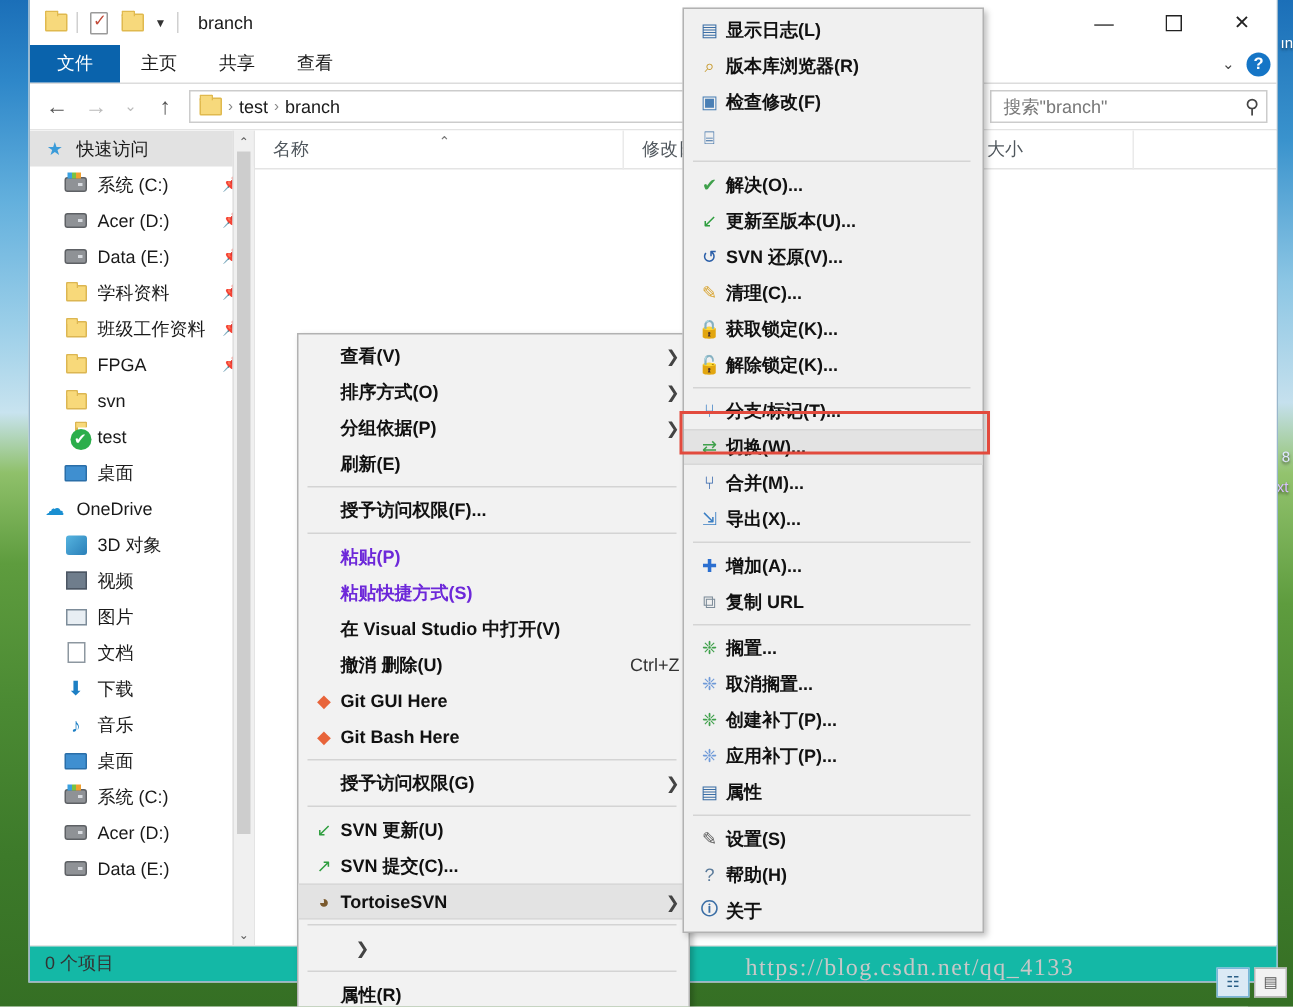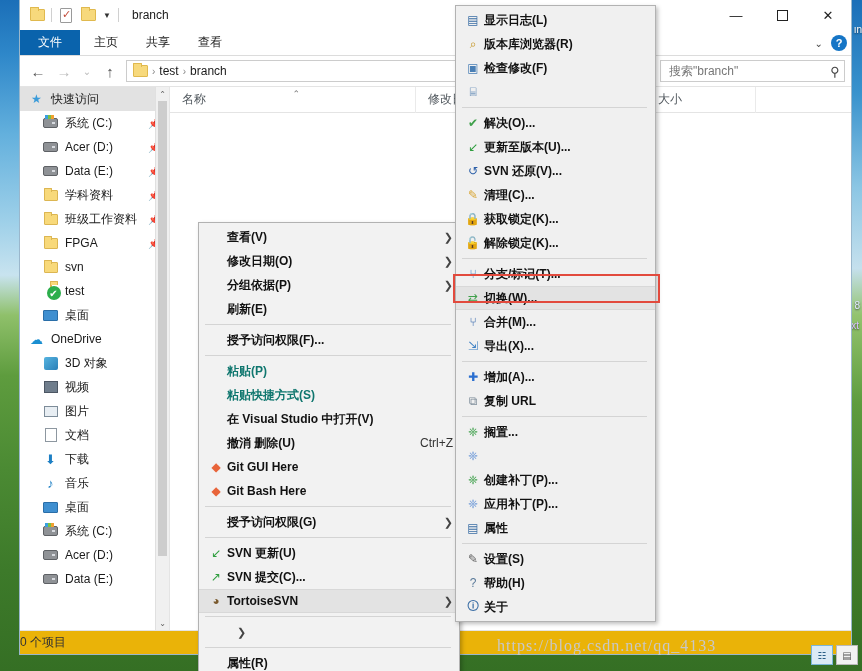--- a/index.html
+++ b/index.html
@@ -193,40 +193,40 @@
     padding-left: 12px; border-right: 1px solid #eaeaea; position: relative;
   }
   .col.name { width: 246px; }
   .col.date { width: 125px; }
   .col.type { width: 105px; }
   .col.size { width: 110px; }
   .sort-caret { position:absolute; left: 50%; top: 2px; font-size: 9px; color:#777; }
 
   .statusbar {
     height: 24px; border-top: 1px solid #e4e4e4; display: flex;
-    align-items: center; font-size: 12px; color: #333;
-    background: #eab308; flex: 0 0 24px;
+    align-items: center; padding-left: 10px; font-size: 12px; color: #333;
+    background: #14b8a6; flex: 0 0 24px;
   }
 
   
   .menu {
     position: absolute; background: #f2f2f2;
     border: 1px solid #b2b2b2; box-shadow: 2px 2px 4px rgba(0,0,0,.25);
     font-size: 12px; color: #111; padding: 2px 0;
     z-index: 40;
   }
   .menu.ctx1 { left: 198px; top: 222px; width: 262px; }
   .menu.ctx2 { left: 455px; top: 5px; width: 201px; background:#f0f0f0; }
 
   .mi {
     height: 24px; display: flex; align-items: center;
     padding: 0 6px 0 6px; position: relative; white-space: nowrap;
   }
   .mi.sel { background: #e3e3e3; border-top:1px solid #d8d8d8; border-bottom:1px solid #d8d8d8; }
-  .mi.disabled .lbl { color: #0f766e; }
+  .mi.disabled .lbl { color: #6d28d9; }
   .mi .mico {
     width: 22px; flex: 0 0 22px; display:flex;
     align-items:center; justify-content:center; font-size: 12px;
   }
   .mi .lbl { flex: 1; font-weight: bold; }
   .mi .accel { color: #333; font-size: 12px; padding-left: 20px; }
   .mi .arrow { font-size: 11px; color: #444; padding-left: 10px; }
   .msep { height: 1px; background: #d4d4d4; margin: 3px 8px 3px 6px; }
 
   .highlight-box {
@@ -488,21 +488,21 @@
 </div>
 
 <div class="menu ctx1" id="ctx1">
     <div class="mi">
       <span class="mico"></span>
       <span class="lbl">查看(V)</span>
       <span class="arrow">❯</span>
     </div>
     <div class="mi">
       <span class="mico"></span>
-      <span class="lbl">修改日期(O)</span>
+      <span class="lbl">排序方式(O)</span>
       <span class="arrow">❯</span>
     </div>
     <div class="mi">
       <span class="mico"></span>
       <span class="lbl">分组依据(P)</span>
       <span class="arrow">❯</span>
     </div>
     <div class="mi">
       <span class="mico"></span>
       <span class="lbl">刷新(E)</span>
@@ -683,20 +683,21 @@
     <div class="mi">
       <span class="mico">
         <span style="color:#3fa04b;">❈</span>
       </span>
       <span class="lbl">搁置...</span>
     </div>
     <div class="mi">
       <span class="mico">
         <span style="color:#6f9ad8;">❈</span>
       </span>
+      <span class="lbl">取消搁置...</span>
     </div>
     <div class="mi">
       <span class="mico">
         <span style="color:#3fa04b;">❈</span>
       </span>
       <span class="lbl">创建补丁(P)...</span>
     </div>
     <div class="mi">
       <span class="mico">
         <span style="color:#6f9ad8;">❈</span>

